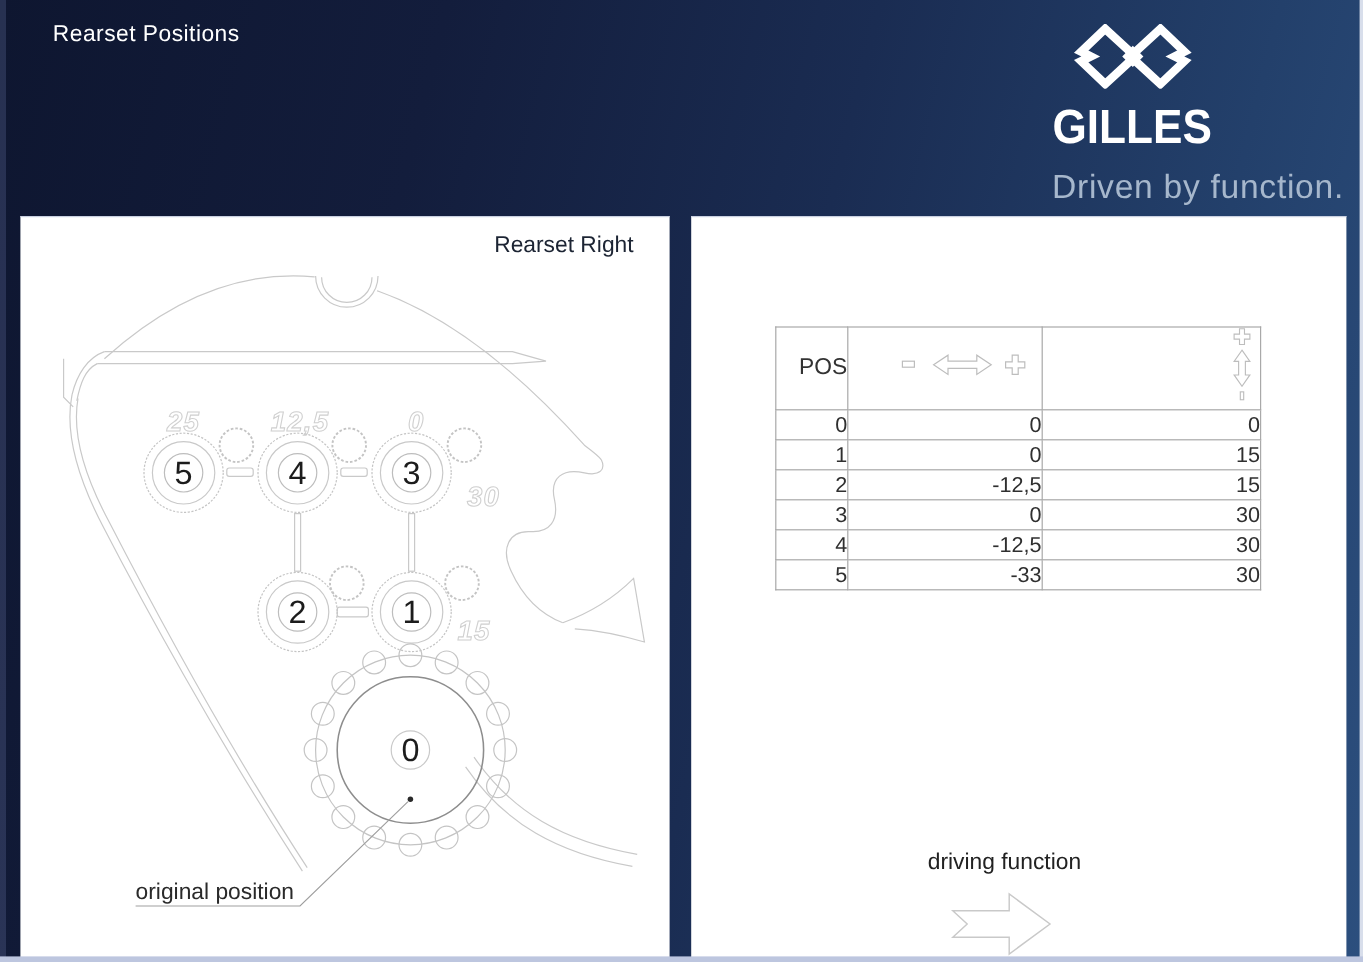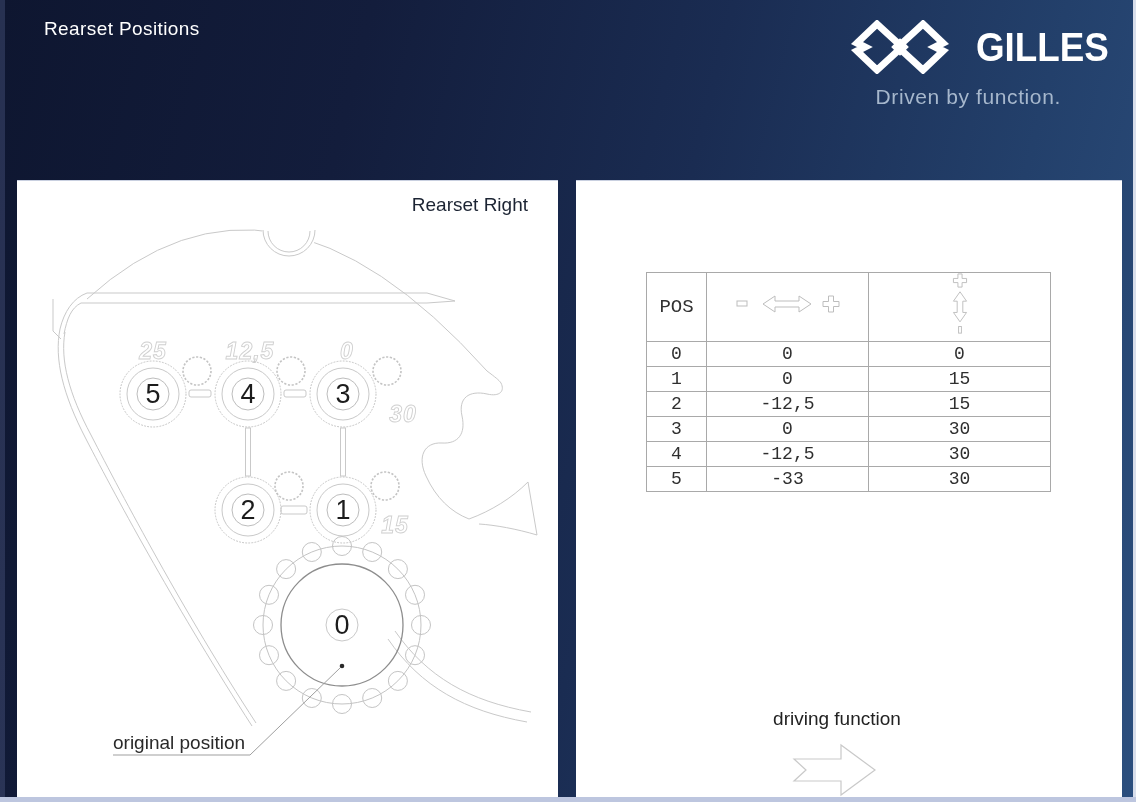--- a/index.html
+++ b/index.html
@@ -4,34 +4,34 @@
 <style>
   html,body{margin:0;padding:0;}
   .page{position:relative;width:1136px;height:802px;overflow:hidden;
         background:linear-gradient(104deg,#0e1630 0%,#131d3c 28%,#1a2c52 55%,#23406b 80%,#2c4f7e 100%);
         font-family:"Liberation Sans",sans-serif;}
   .edge-left{position:absolute;left:0;top:0;width:5px;height:100%;background:rgba(130,145,200,0.22);}
   .edge-right{position:absolute;right:0;top:0;width:3px;height:100%;background:#d8deeb;}
   .edge-bottom{position:absolute;left:0;bottom:0;width:100%;height:5px;background:#bdc6df;z-index:5;}
   .doc-title{position:absolute;left:44px;top:15px;color:#ffffff;font-size:19px;line-height:27px;letter-spacing:0.4px;}
   .brand{position:absolute;right:16px;top:20px;display:flex;flex-direction:column;align-items:flex-start;}
-  .brand-row{display:flex;align-items:center;gap:10px;}
+  .brand-row{display:flex;align-items:center;gap:10px;flex-direction:column;}
   .brand-name{color:#ffffff;font-size:40px;font-weight:700;letter-spacing:0px;display:inline-block;transform:scaleX(0.92);transform-origin:left center;}
-  .tagline{margin-top:11px;color:#a6b7cc;font-size:21px;letter-spacing:0.6px;margin-left:32px;}
+  .tagline{margin-top:11px;color:#a6b7cc;font-size:28px;letter-spacing:0.6px;}
   .panel{position:absolute;top:152px;height:631px;background:#ffffff;border-top:1px solid #c9d0e0;margin-top:28px;}
   .panel-left{left:17px;width:541px;}
   .panel-right{left:576px;width:546px;}
   .panel-title{position:absolute;top:13px;right:30px;font-size:19px;color:#1c2433;}
   svg.drawing{position:absolute;left:0;top:0;}
   .num{font-size:27px;fill:#1c1c1c;text-anchor:middle;font-family:"Liberation Sans",sans-serif;}
   .engr{font-size:23px;font-style:italic;font-weight:bold;fill:none;stroke:#d0d0d0;stroke-width:0.9px;
         text-anchor:middle;letter-spacing:1px;font-family:"Liberation Sans",sans-serif;}
   .annot{font-size:19px;fill:#2a2a2a;font-family:"Liberation Sans",sans-serif;}
   .adj-table{position:absolute;left:70px;top:91px;width:404px;border-collapse:collapse;table-layout:fixed;}
-  .adj-table td{border:1px solid #a9a9a9;text-align:center;vertical-align:middle;color:#2f2f2f;font-size:18px;padding:0;font-family:Liberation Mono, monospace;}
+  .adj-table td{border:1px solid #a9a9a9;text-align:right;vertical-align:middle;color:#2f2f2f;font-size:18px;padding:0;}
   .adj-table tr.hrow td{height:64px;font-size:19px;color:#333333;}
   .adj-table tr.drow td{height:24px;}
   .driving-label{position:absolute;left:150px;top:527px;width:222px;text-align:center;font-size:19px;color:#222222;}
   .driving-arrow{position:absolute;left:215px;top:562px;}
 </style>
 </head>
 <body>
 
 <div class="page">
   <div class="edge-left"></div>

